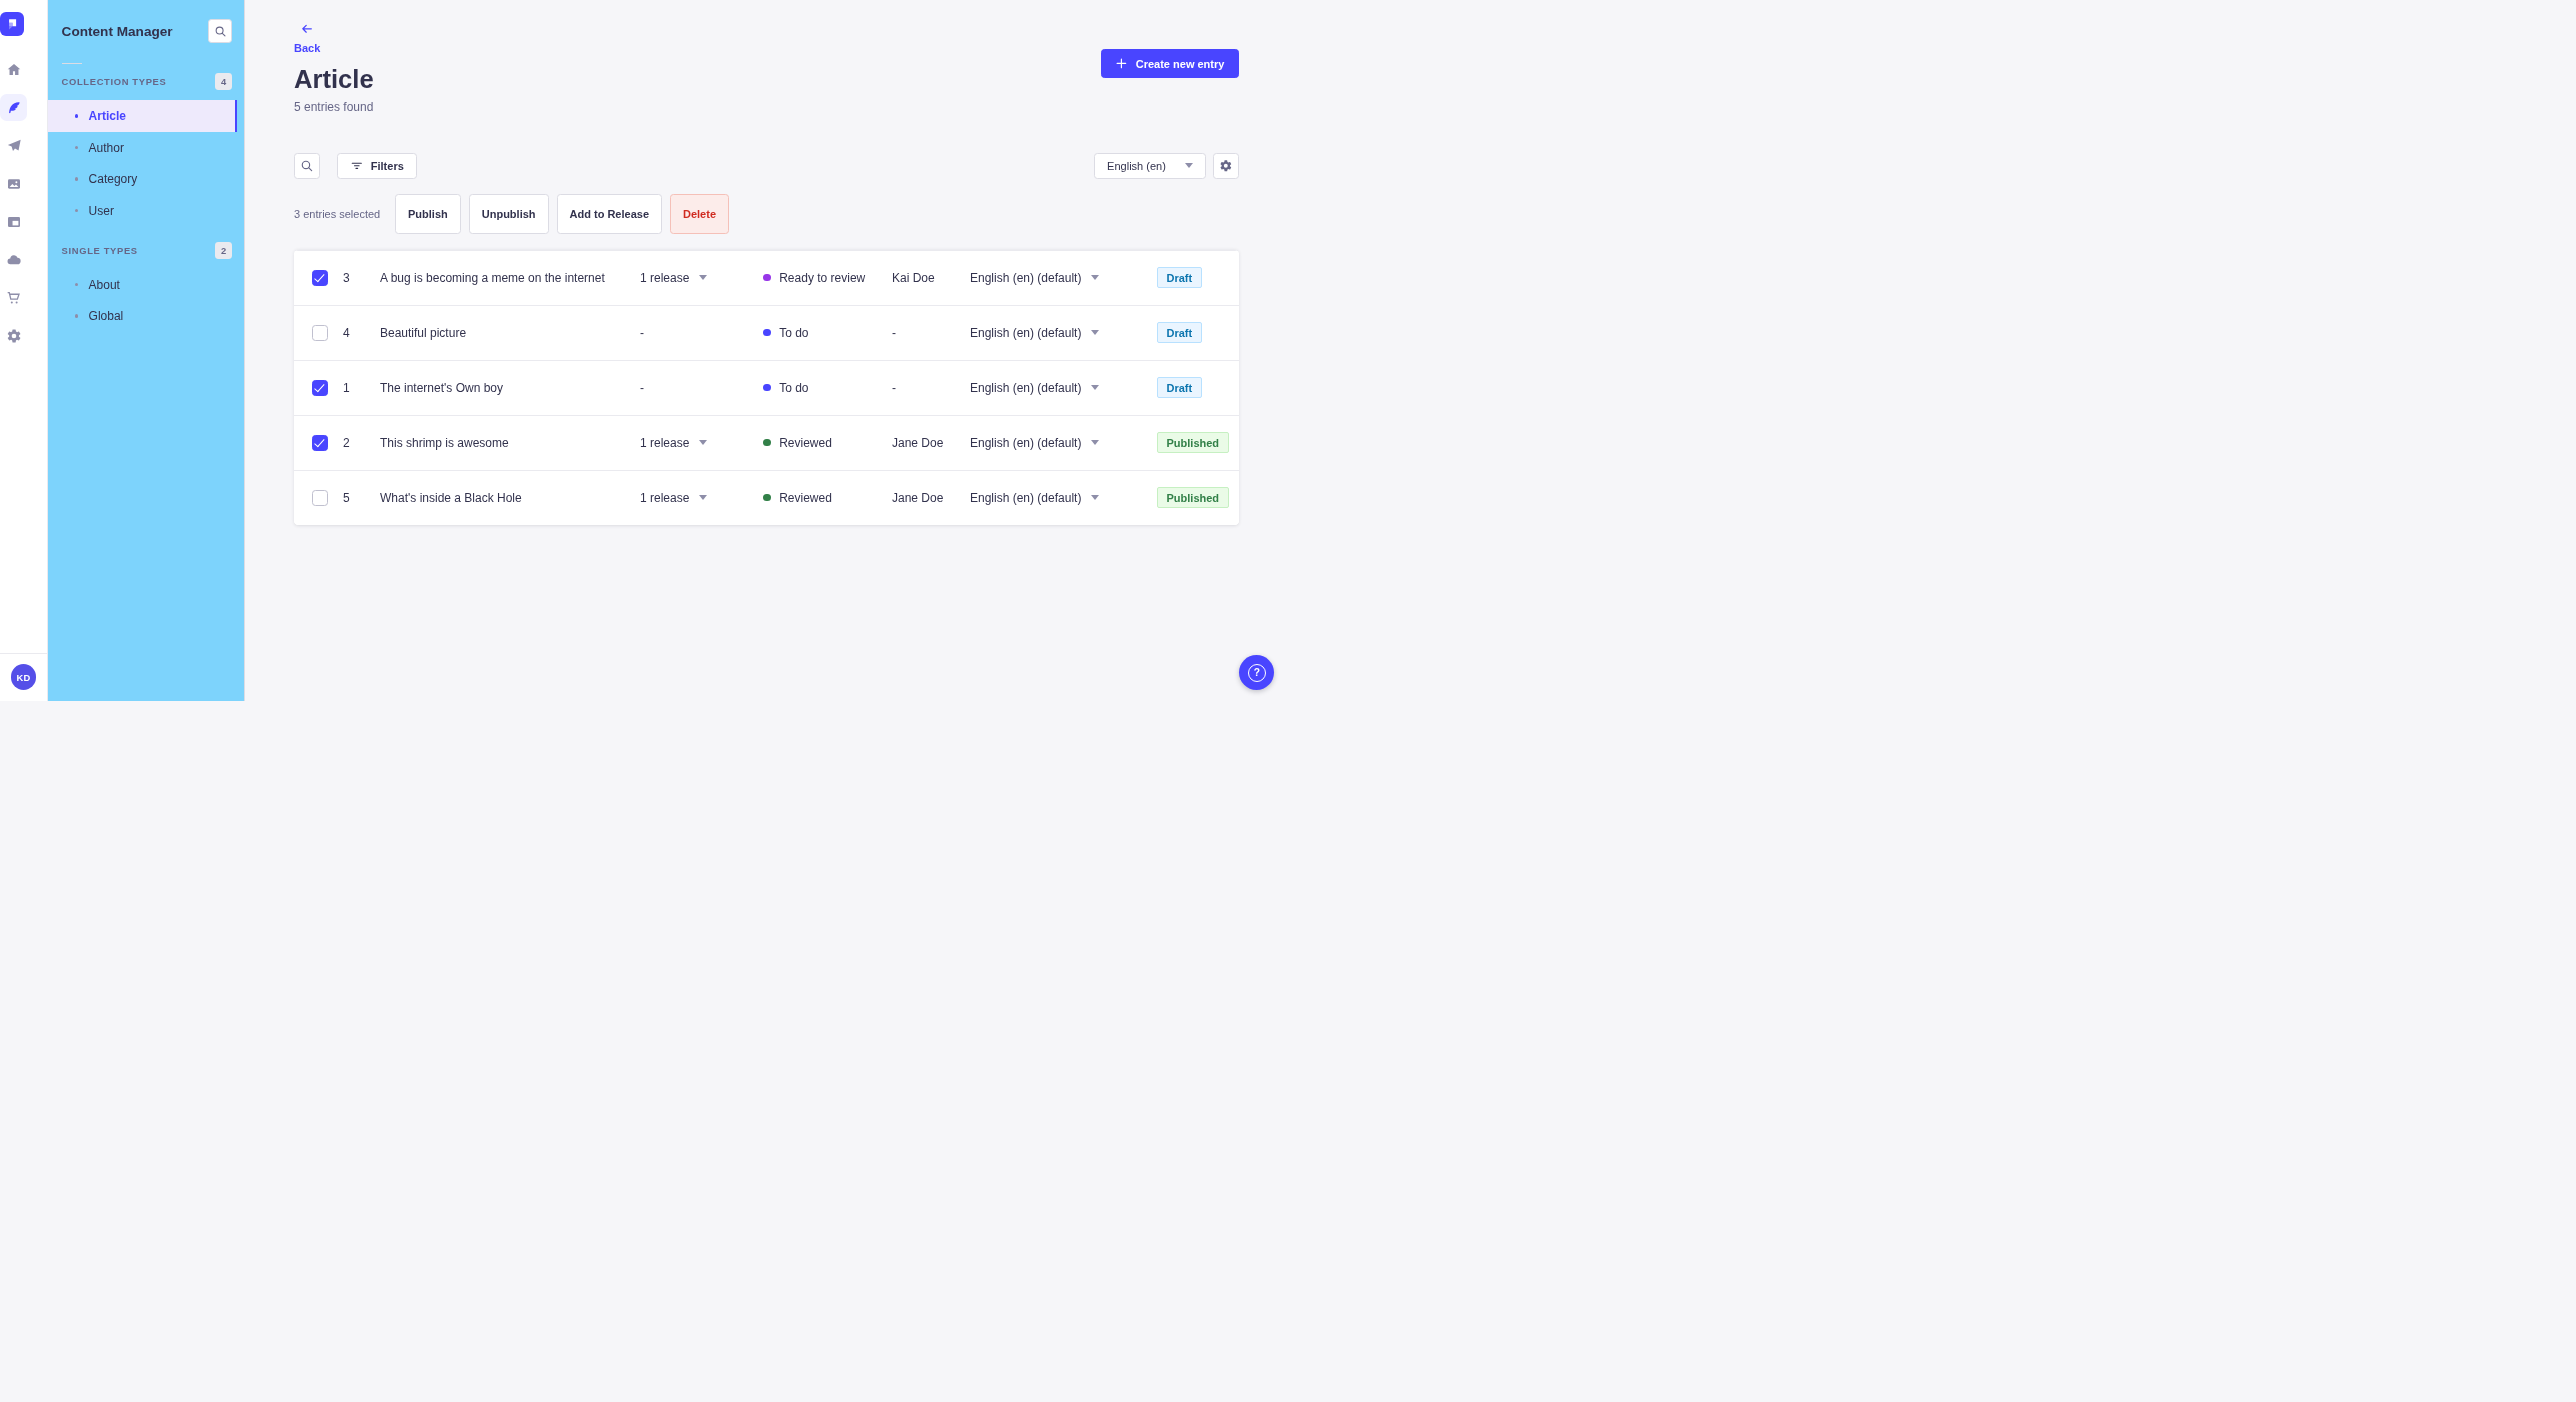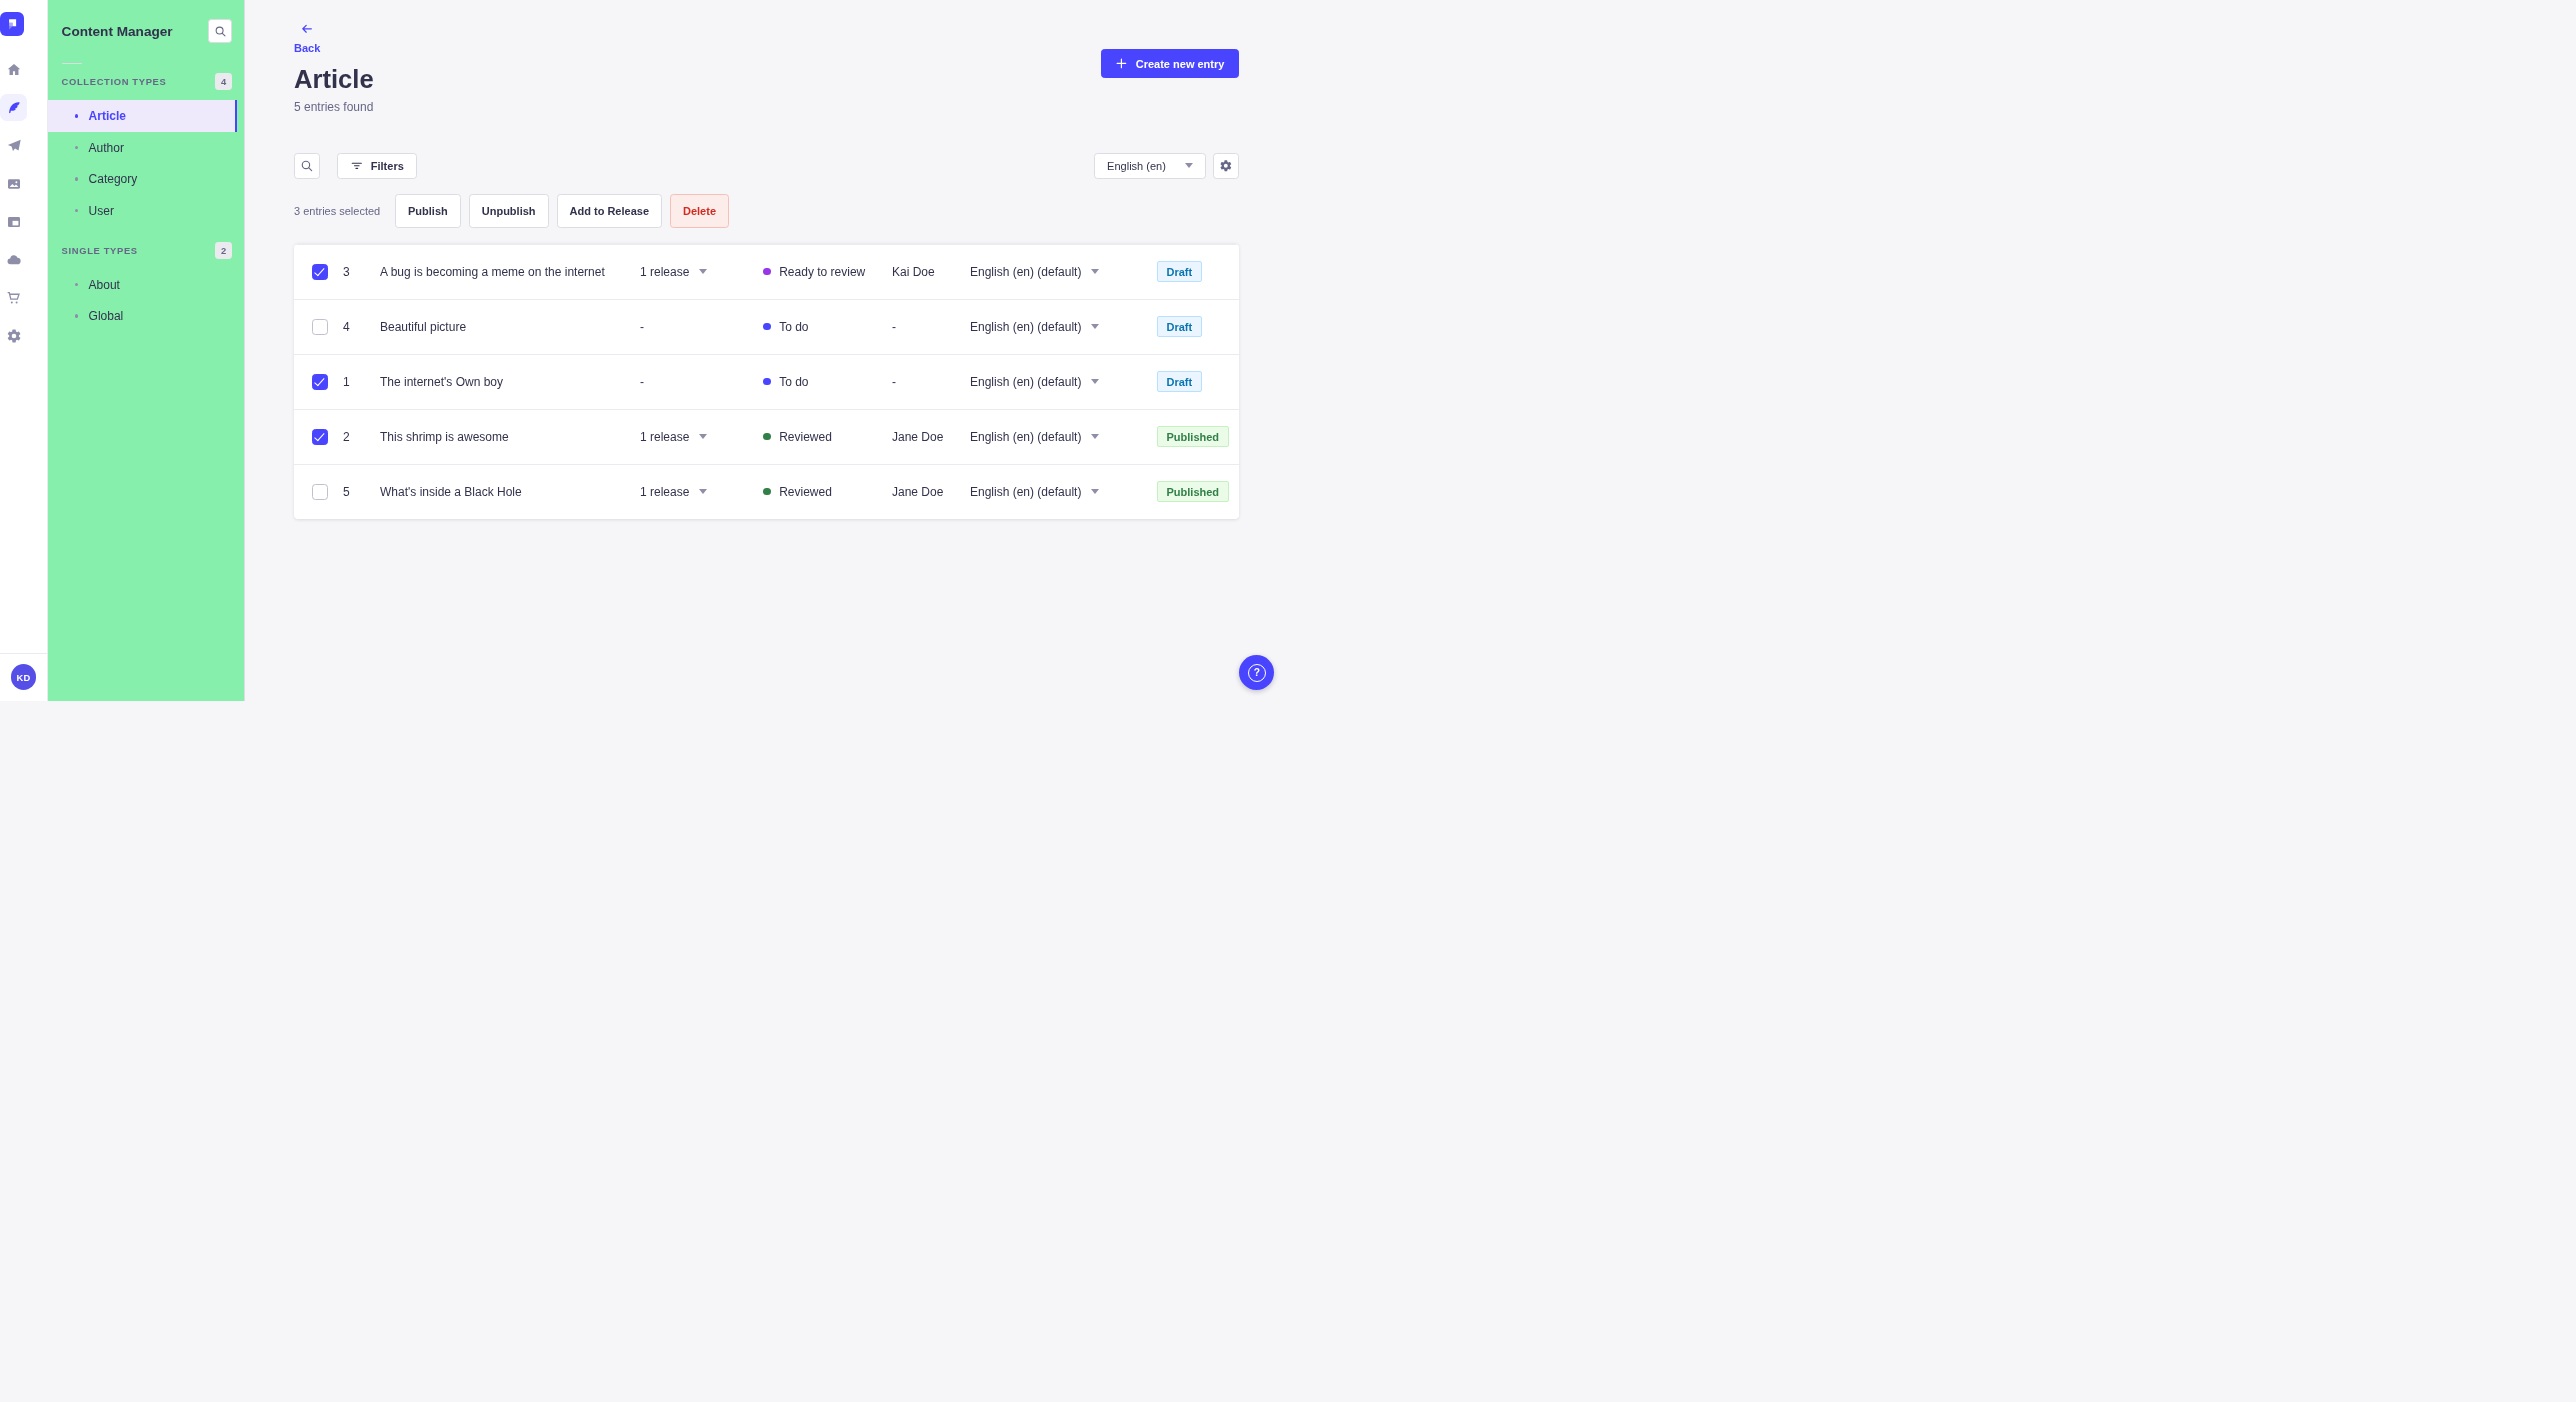--- a/index.html
+++ b/index.html
@@ -39,21 +39,21 @@
   .avatar {
     width: 25.6px; height: 25.6px; border-radius: 50%; background: #554fe8;
     color: #fff; font-size: 9.4px; font-weight: bold;
     display: flex; align-items: center; justify-content: center; cursor: pointer;
     letter-spacing: .02em;
   }
 
   
   .subnav {
     position: absolute; left: 48px; top: 0; bottom: 0; width: 197px;
-    background: #86efac; border-right: 0.9px solid #dcdce4; z-index: 2;
+    background: #7dd3fc; border-right: 0.9px solid #dcdce4; z-index: 2;
   }
   .subnav-header {
     display: flex; align-items: center; justify-content: space-between;
     padding: 19px 12px 0 13.6px;
   }
   .subnav-title { font-size: 13.6px; font-weight: bold; color: #32324d; }
   .iconbtn {
     background: #fff; border: 0.9px solid #dcdce4; border-radius: 3.4px;
     color: #666687; display: flex; align-items: center; justify-content: center;
     cursor: pointer;
@@ -114,21 +114,21 @@
     width: 0; height: 0; border-left: 4.3px solid transparent; border-right: 4.3px solid transparent;
     border-top: 5.1px solid #8e8ea9; display: inline-block;
   }
   .tri-up {
     width: 0; height: 0; border-left: 4.3px solid transparent; border-right: 4.3px solid transparent;
     border-bottom: 5.1px solid #8e8ea9; display: inline-block;
   }
 
   .selectrow { margin-top: 15.3px; display: flex; align-items: center; gap: 8px; }
   .selectrow .summary { font-size: 11px; color: #666687; margin-right: 6.8px; }
-  .btn.sm { height: 34px; }
+  .btn.sm { height: 40px; }
   .btn.danger { background: #fcecea; border-color: #f5c0b8; color: #d02b20; }
 
   
   .card {
     margin-top: 15.3px; background: #fff; border-radius: 4.3px;
     box-shadow: 0 0.9px 3.4px rgba(33,33,52,.12); overflow: hidden;
   }
   .tgrid {
     display: grid;
     grid-template-columns: 49px 37px 1fr 123px 129px 78px 187px 82px;

